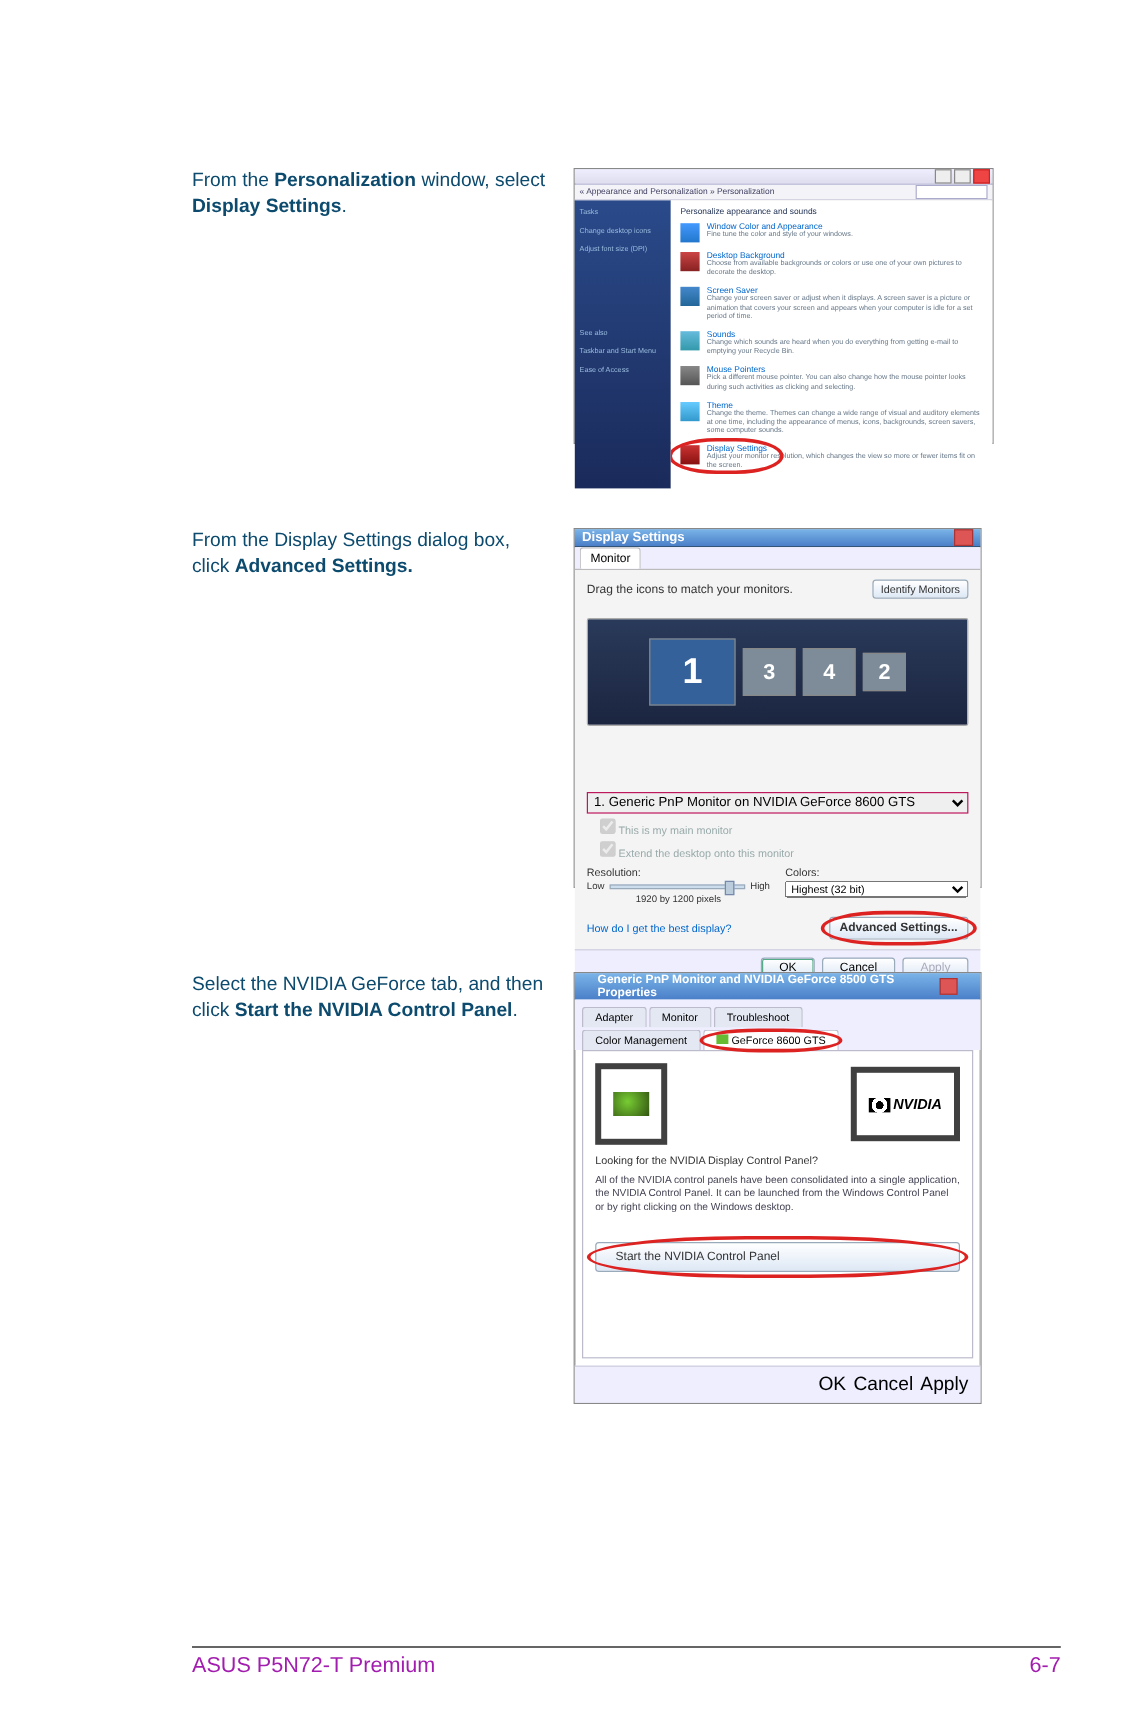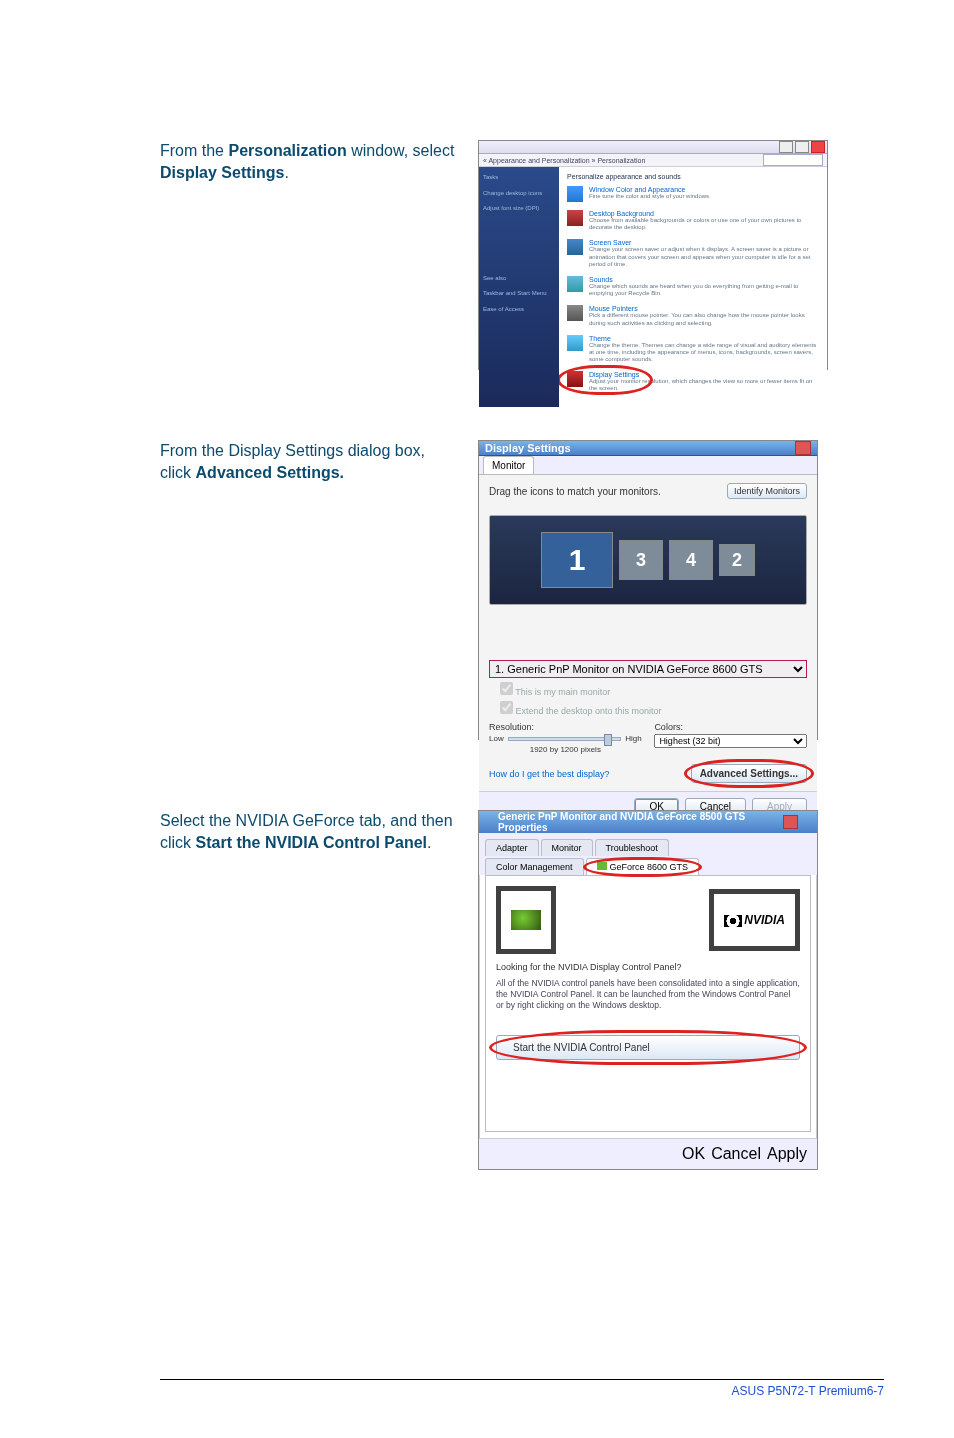--- a/index.html
+++ b/index.html
@@ -83,21 +83,21 @@
   .logo-box{border:5px solid #404040; padding:19px 10px; display:flex; flex-direction:column; align-items:center; gap:2px;}
   .geforcelogo{width:30px;height:20px;background:radial-gradient(circle at 40% 40%, #7c3, #351);}
   .nvlogo{font-weight:bold; font-style:italic; color:#000; font-size:12px;}
   .nvlogo .eye{display:inline-block;width:18px;height:12px;background:radial-gradient(circle,#000 30%,#fff 31% 60%,#000 61%);vertical-align:middle;margin-right:2px;}
   .lookline{margin:8px 0 6px; font-size:9px;}
   .desc{font-size:8.5px; color:#445; line-height:1.3; margin-bottom:24px;}
   .startbtn{display:block; margin:0 auto; border:1px solid #9ab; background:linear-gradient(#fff,#dde8f5); padding:6px 16px; font-size:10px; border-radius:3px; position:relative;}
   .startbtn::before{content:"";position:absolute;left:-8px;top:-6px;right:-8px;bottom:-6px;border:3px solid #d22;border-radius:50%/60%;pointer-events:none;}
   .pbuttons{display:flex; justify-content:flex-end; gap:6px; padding:6px 10px; background:#eef; border-top:1px solid #ccd;}
 
-  .footer { position:absolute; bottom:40px; left:160px; right:70px; display:flex; justify-content:flex-end; font-size:12px; color:#1d4ed8; border-top:1px solid #000; padding-top:4px;}
+  .footer { position:absolute; bottom:40px; left:160px; right:70px; display:flex; justify-content:space-between; font-size:18px; color:#a21caf; border-top:1px solid #000; padding-top:4px;}
 </style>
 </head>
 <body>
 
 <div class="page">
 
   <div class="row">
     <div class="instr">
       <span>From the </span><b>Personalization</b><span> window, select </span><b>Display Settings</b><span>.</span>
     </div>

